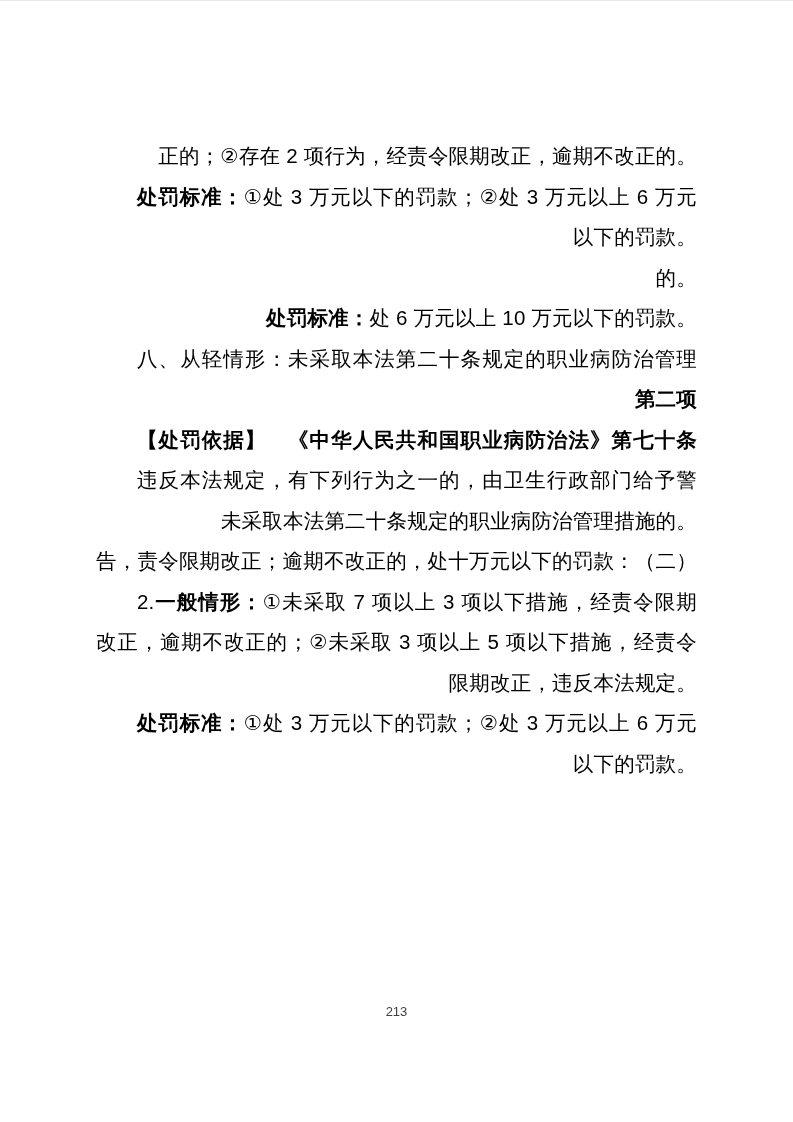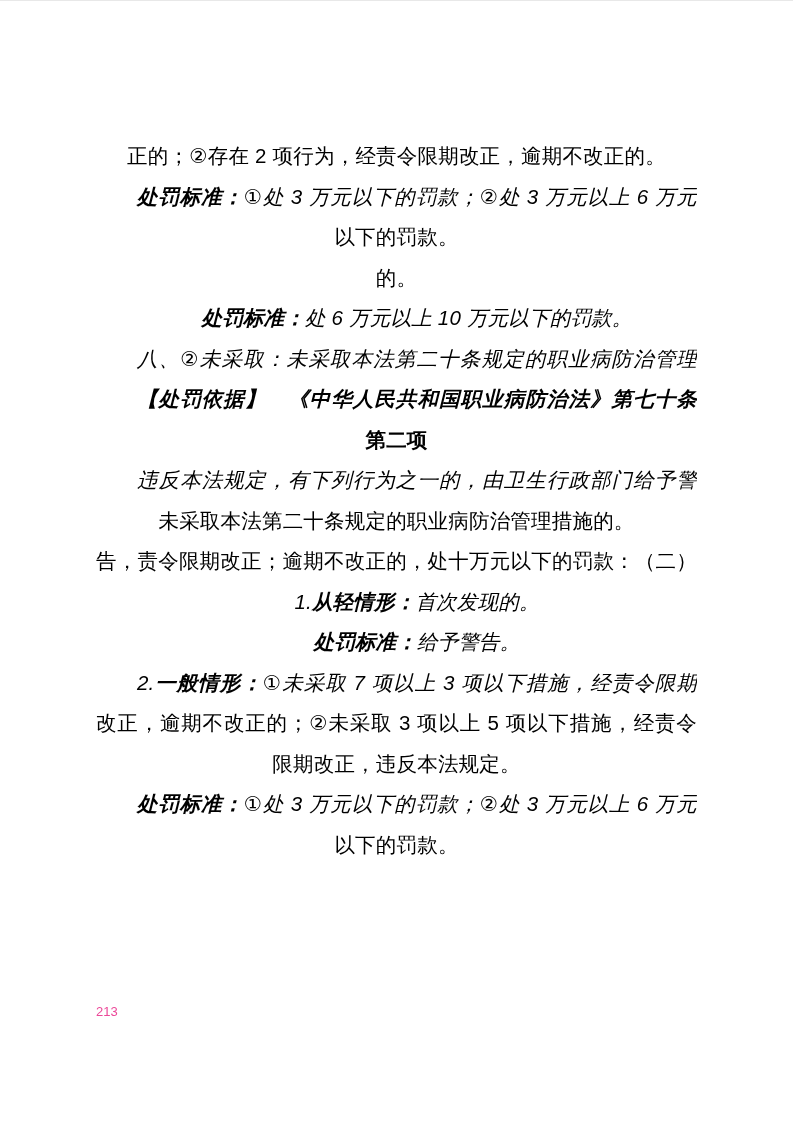--- a/index.html
+++ b/index.html
@@ -28,65 +28,63 @@
     left: 96px;
     top: 135px;
     width: 601px;
   }
   .line {
     font-size: 20.5px;
     line-height: 40.5px;
     height: 40.5px;
     overflow: hidden;
     letter-spacing: 0.2px;
-    text-align: center;
+    text-align: right;
   }
   .line.indent {
     padding-left: 41px;
-    font-style: italic;
   }
   .line.fill {
     text-align: justify;
     text-align-last: justify;
     text-justify: inter-character;
   }
   .line .bold {
     font-weight: 700;
   }
   .line .reg {
     font-weight: 400;
   }
   .page-number {
     position: absolute;
     left: 96px;
     top: 1002px;
     width: 601px;
+    text-align: center;
     font-size: 13px;
     line-height: 18px;
-    color: #ec4899;
+    color: #404040;
   }
 </style>
 </head>
 <body>
 
 <div class="page">
   <div class="text-body">
       <div class="line"><span class="reg">正的；②存在 2 项行为，经责令限期改正，逾期不改正的。</span></div>
       <div class="line indent fill"><span class="bold">处罚标准：</span><span class="reg">①处 3 万元以下的罚款；②处 3 万元以上 6 万元</span></div>
       <div class="line"><span class="reg">以下的罚款。</span></div>
       <div class="line"><span class="reg">的。</span></div>
       <div class="line indent"><span class="bold">处罚标准：</span><span class="reg">处 6 万元以上 10 万元以下的罚款。</span></div>
-      <div class="line indent fill"><span class="reg">八、②未采取：未采取本法第二十条规定的职业病防治管理</span></div>
+      <div class="line indent fill"><span class="reg">八、从轻情形：未采取本法第二十条规定的职业病防治管理</span></div>
+      <div class="line"><span class="bold">第二项</span></div>
       <div class="line indent fill"><span class="bold">【处罚依据】　《中华人民共和国职业病防治法》第七十条</span></div>
-      <div class="line"><span class="bold">第二项</span></div>
       <div class="line indent fill"><span class="reg">违反本法规定，有下列行为之一的，由卫生行政部门给予警</span></div>
       <div class="line"><span class="reg">未采取本法第二十条规定的职业病防治管理措施的。</span></div>
       <div class="line fill"><span class="reg">告，责令限期改正；逾期不改正的，处十万元以下的罚款：（二）</span></div>
-      <div class="line indent"><span class="reg">1.</span><span class="bold">从轻情形：</span><span class="reg">首次发现的。</span></div>
-      <div class="line indent"><span class="bold">处罚标准：</span><span class="reg">给予警告。</span></div>
       <div class="line indent fill"><span class="reg">2.</span><span class="bold">一般情形：</span><span class="reg">①未采取 7 项以上 3 项以下措施，经责令限期</span></div>
       <div class="line fill"><span class="reg">改正，逾期不改正的；②未采取 3 项以上 5 项以下措施，经责令</span></div>
       <div class="line"><span class="reg">限期改正，违反本法规定。</span></div>
       <div class="line indent fill"><span class="bold">处罚标准：</span><span class="reg">①处 3 万元以下的罚款；②处 3 万元以上 6 万元</span></div>
       <div class="line"><span class="reg">以下的罚款。</span></div>
     </div>
   <div class="page-number">213</div>
 </div>
 
 </body></html>

